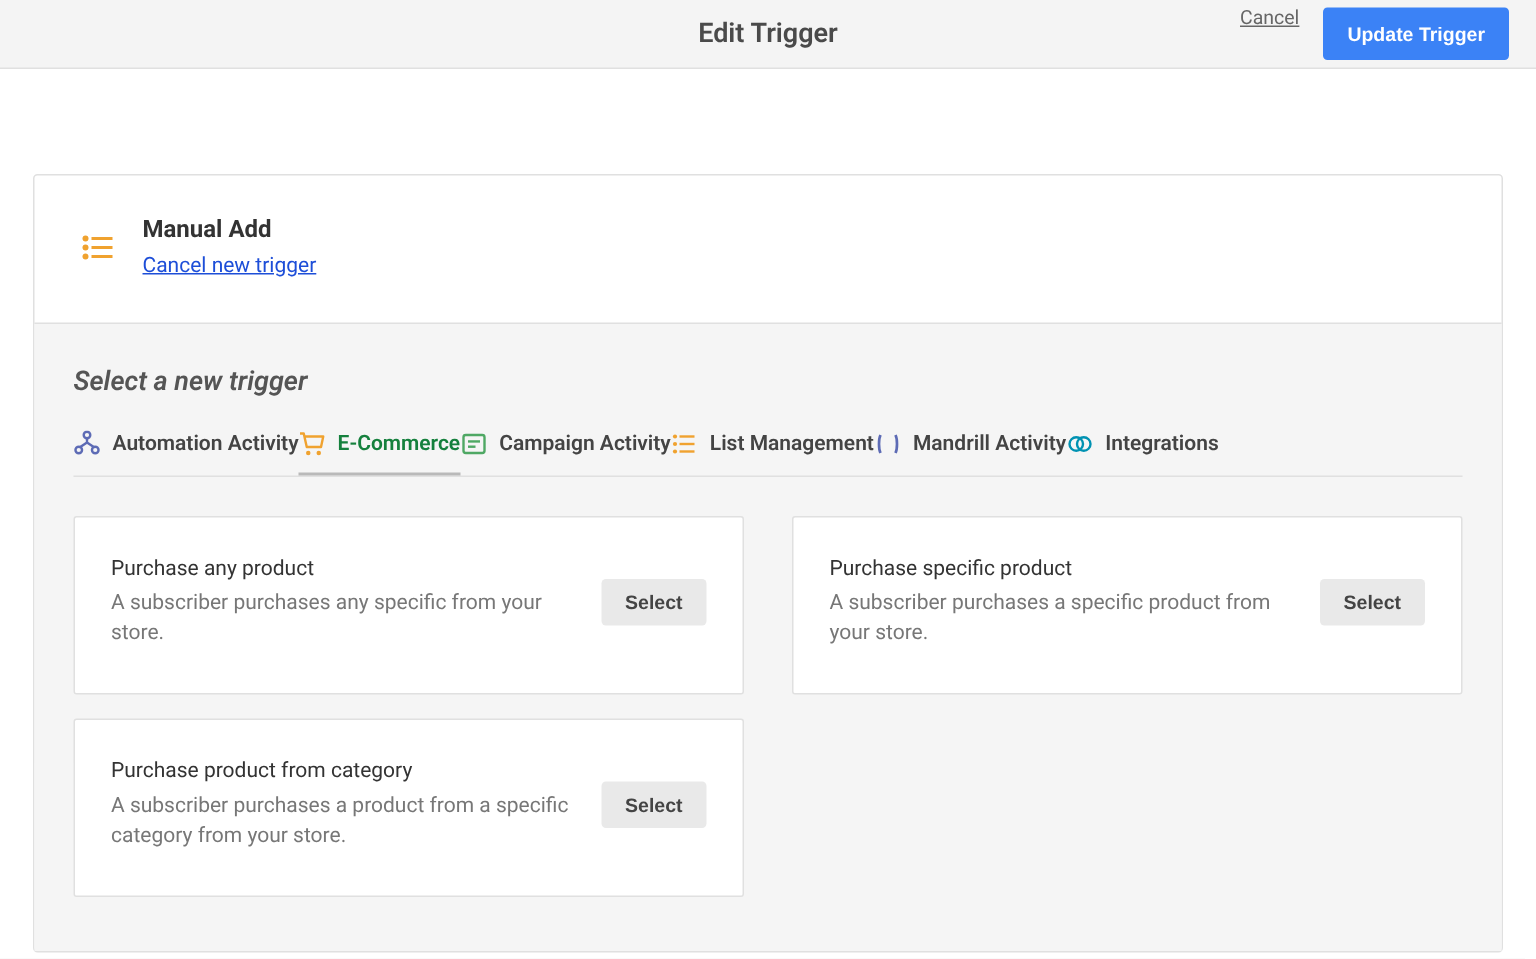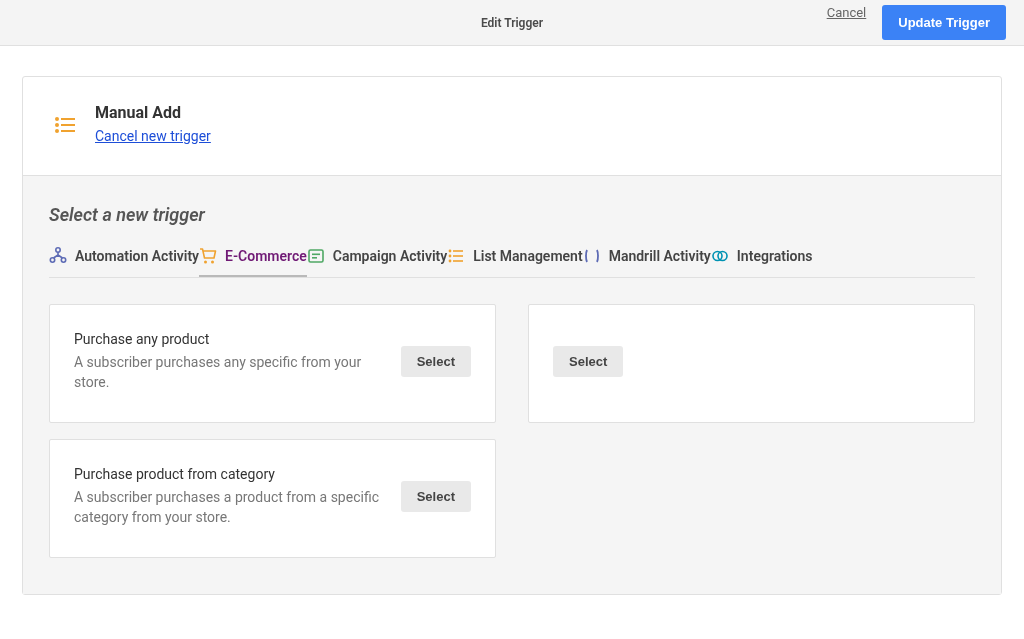--- a/index.html
+++ b/index.html
@@ -19,21 +19,21 @@
       align-items: center;
       height: 46px;
       border-bottom: 1px solid #e0e0e0;
       background: #f4f4f4;
       position: relative;
     }
     .header-title {
       position: absolute;
       left: 50%;
       transform: translateX(-50%);
-      font-size: 12px;
+      font-size: 18px;
       font-weight: 600;
       color: #4a4a4a;
     }
     .header-actions {
       margin-left: auto;
       display: flex;
       align-items: flex-start;
       gap: 16px;
       padding-right: 18px;
     }
@@ -53,20 +53,21 @@
       border-radius: 3px;
       cursor: pointer;
     }
     .container {
       padding: 30px 22px 20px;
     }
     .panel {
       border: 1px solid #e0e0e0;
       border-radius: 3px;
       background: #fff;
+      margin-top: 40px;
     }
     .current-trigger {
       display: flex;
       padding: 26px 30px 30px;
       gap: 18px;
       border-bottom: 1px solid #e0e0e0;
       align-items: flex-start;
     }
     .trigger-icon {
       width: 24px;
@@ -112,21 +113,21 @@
       align-items: center;
       gap: 8px;
       padding-bottom: 10px;
       font-size: 14px;
       font-weight: 600;
       color: #444;
       cursor: pointer;
       border-bottom: 2px solid transparent;
     }
     .tab.active {
-      color: #701a75;
+      color: #15803d;
       border-bottom: 2px solid #b9b9b9;
     }
     .tab-icon {
       width: 18px;
       height: 18px;
       display: inline-flex;
       align-items: center;
       justify-content: center;
     }
     .cards {
@@ -270,20 +271,24 @@
 
       <div class="cards">
         <div class="card">
           <div class="card-body">
             <div class="card-title">Purchase any product</div>
             <div class="card-desc">A subscriber purchases any specific from your store.</div>
           </div>
           <button class="select-btn">Select</button>
         </div>
         <div class="card">
+          <div class="card-body">
+            <div class="card-title">Purchase specific product</div>
+            <div class="card-desc">A subscriber purchases a specific product from your store.</div>
+          </div>
           <button class="select-btn">Select</button>
         </div>
         <div class="card">
           <div class="card-body">
             <div class="card-title">Purchase product from category</div>
             <div class="card-desc">A subscriber purchases a product from a specific category from your store.</div>
           </div>
           <button class="select-btn">Select</button>
         </div>
       </div>

